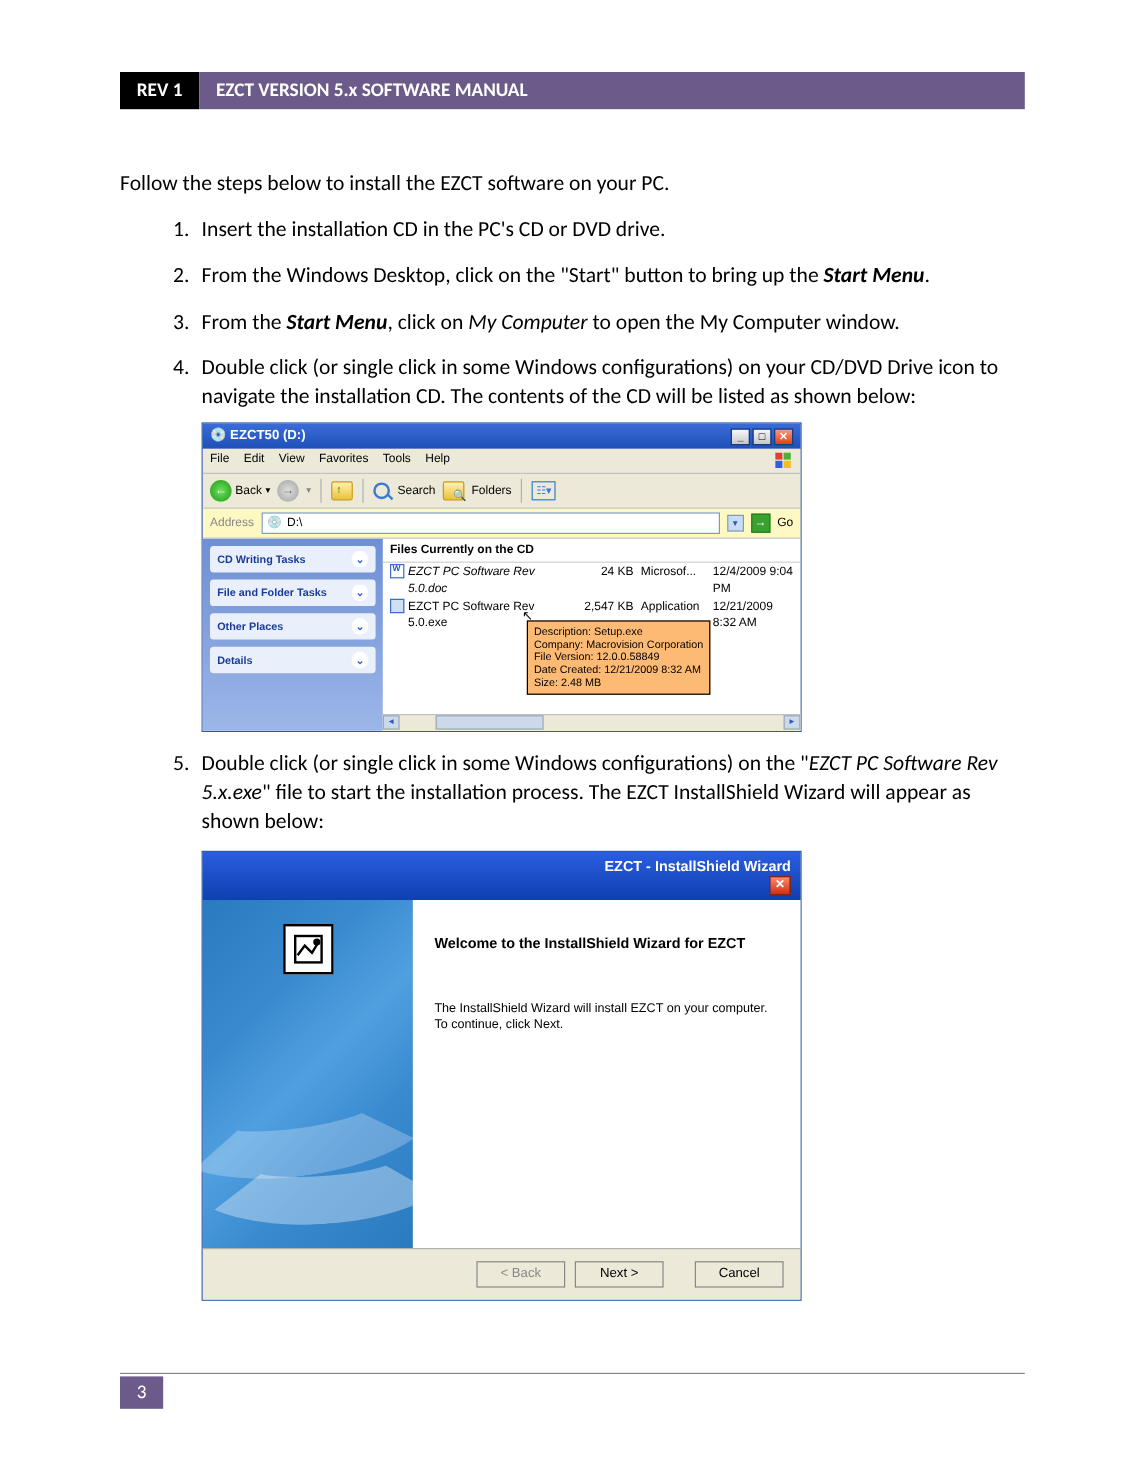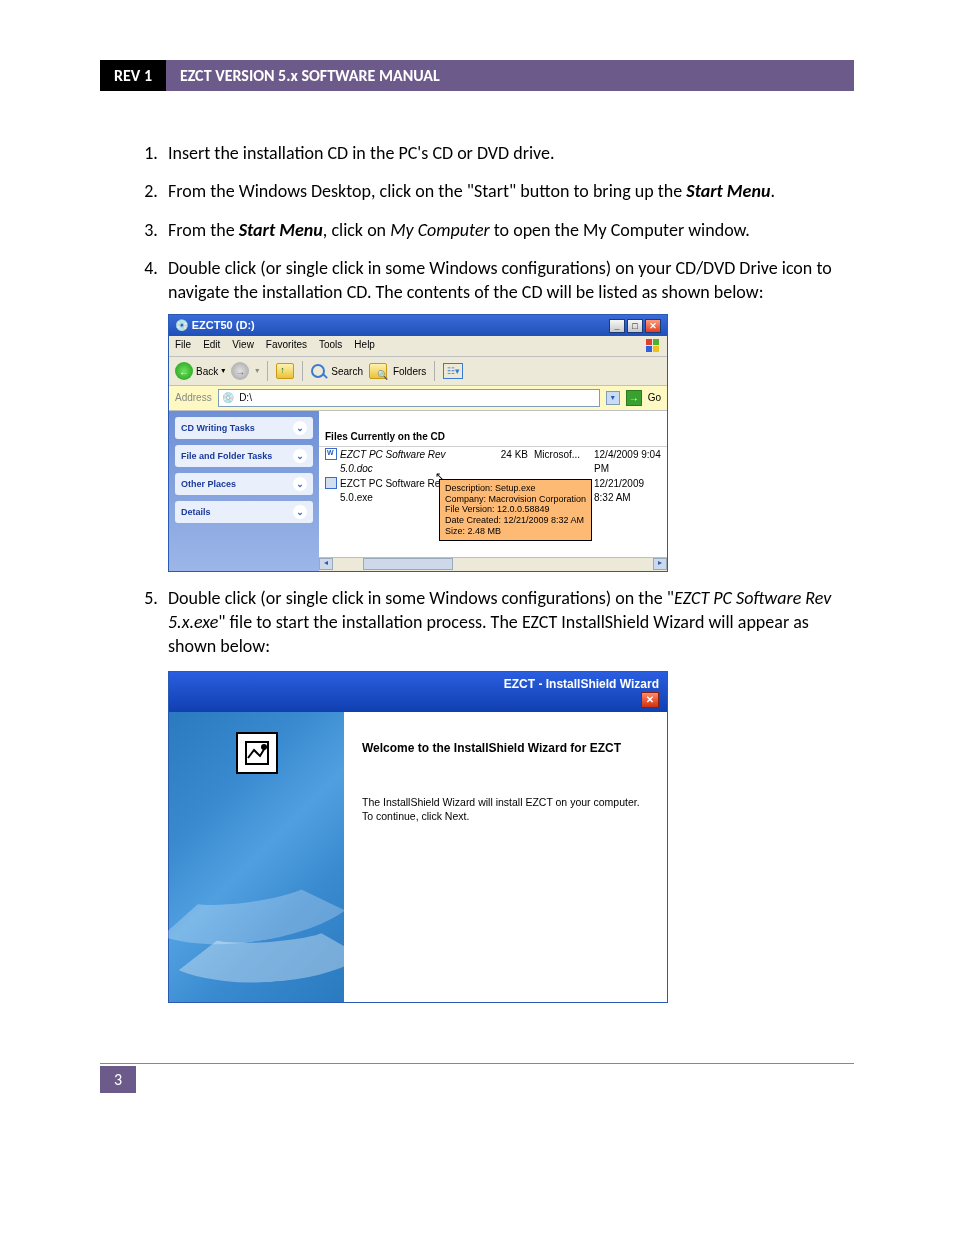--- a/index.html
+++ b/index.html
@@ -127,21 +127,21 @@
   .ex-side{width:150px;background:linear-gradient(#6e8fd5,#9cb6e8);padding:6px;display:flex;flex-direction:column;gap:6px;}
   .side-panel{background:#eaf0fb;border-radius:3px;padding:4px 6px;color:#1a3a9a;font-weight:bold;font-size:9px;display:flex;justify-content:space-between;align-items:center;}
   .side-panel .chev{width:14px;height:14px;border-radius:50%;background:#fff;display:inline-flex;align-items:center;justify-content:center;color:#3a6ad0;font-size:9px;}
   .ex-main{flex:1;font-size:10px;position:relative;}
   .col-hdr{display:flex;background:#ece9d8;border-bottom:1px solid #c0c0c0;}
   .col-hdr span{padding:2px 6px;border-right:1px solid #c0c0c0;}
   .col-name{width:150px;}
   .col-size{width:50px;text-align:right;}
   .col-type{width:60px;}
   .col-date{flex:1;}
-  .grp-hdr{font-weight:bold;padding:3px 6px;border-bottom:1px solid #d0d0d0;margin-top:16px;}
+  .grp-hdr{font-weight:bold;padding:3px 6px;border-bottom:1px solid #d0d0d0;}
   .file-row{display:flex;padding:1px 6px;}
   .file-row .fico{width:12px;height:12px;background:#fff;border:1px solid #3a6ad0;margin-right:3px;display:inline-block;position:relative;}
   .file-row .fico.doc::after{content:"W";font-size:7px;color:#2a5ab3;position:absolute;left:1px;top:-1px;font-weight:bold;}
   .file-row .fico.exe{background:#d0e0f0;}
   .tooltip-box{
     position:absolute;left:120px;top:68px;
     background:#fdba74;border:1px solid #000;
     padding:3px 5px;font-size:9px;line-height:1.2;
     white-space:nowrap;
   }
@@ -208,20 +208,21 @@
 </head>
 <body>
 
 <div class="page">
 
   <div class="header-bar">
     <div class="rev-box">REV 1</div>
     <div class="title-box">EZCT VERSION 5.x SOFTWARE MANUAL</div>
   </div>
 
+  <p class="intro">Follow the steps below to install the EZCT software on your PC.</p>
 
   <ol class="steps">
     <li><span>Insert the installation CD in the PC's CD or DVD drive.</span></li>
 
     <li>
       <span>From the Windows Desktop, click on the "Start" button to bring up the </span><span class="bolditalic">Start Menu</span><span>.</span>
     </li>
 
     <li>
       <span>From the </span><span class="bolditalic">Start Menu</span><span>, click on </span><span class="italic">My Computer</span><span> to open the My Computer window.</span>
@@ -357,20 +358,25 @@
                   <polyline points="4,18 10,10 16,16 22,6" fill="none" stroke="#000" stroke-width="2"></polyline>
                   <circle cx="20" cy="7" r="3" fill="#000"></circle>
                 </svg>
             </div>
           </div>
           <div class="wz-main">
             <div class="wz-heading">Welcome to the InstallShield Wizard for EZCT</div>
             <div class="wz-text">The InstallShield Wizard will install EZCT on your computer.  To continue, click Next.</div>
           </div>
         </div>
+        <div class="wz-btns">
+          <span class="wz-btn disabled">&lt; Back</span>
+          <span class="wz-btn">Next &gt;</span>
+          <span class="wz-btn spaced">Cancel</span>
+        </div>
       </div>
     </li>
   </ol>
 
   <div class="footer">
     <span class="page-num">3</span>
   </div>
 
 </div>
 

